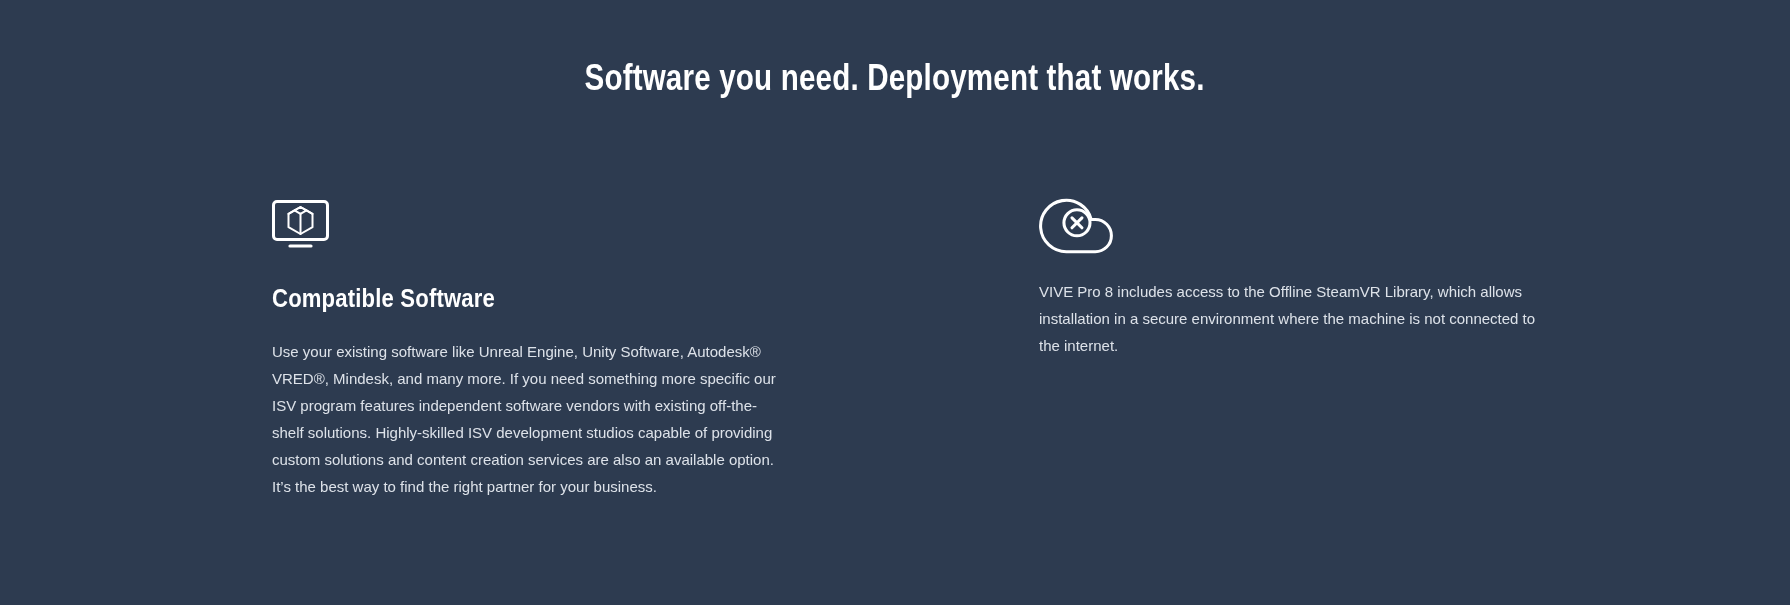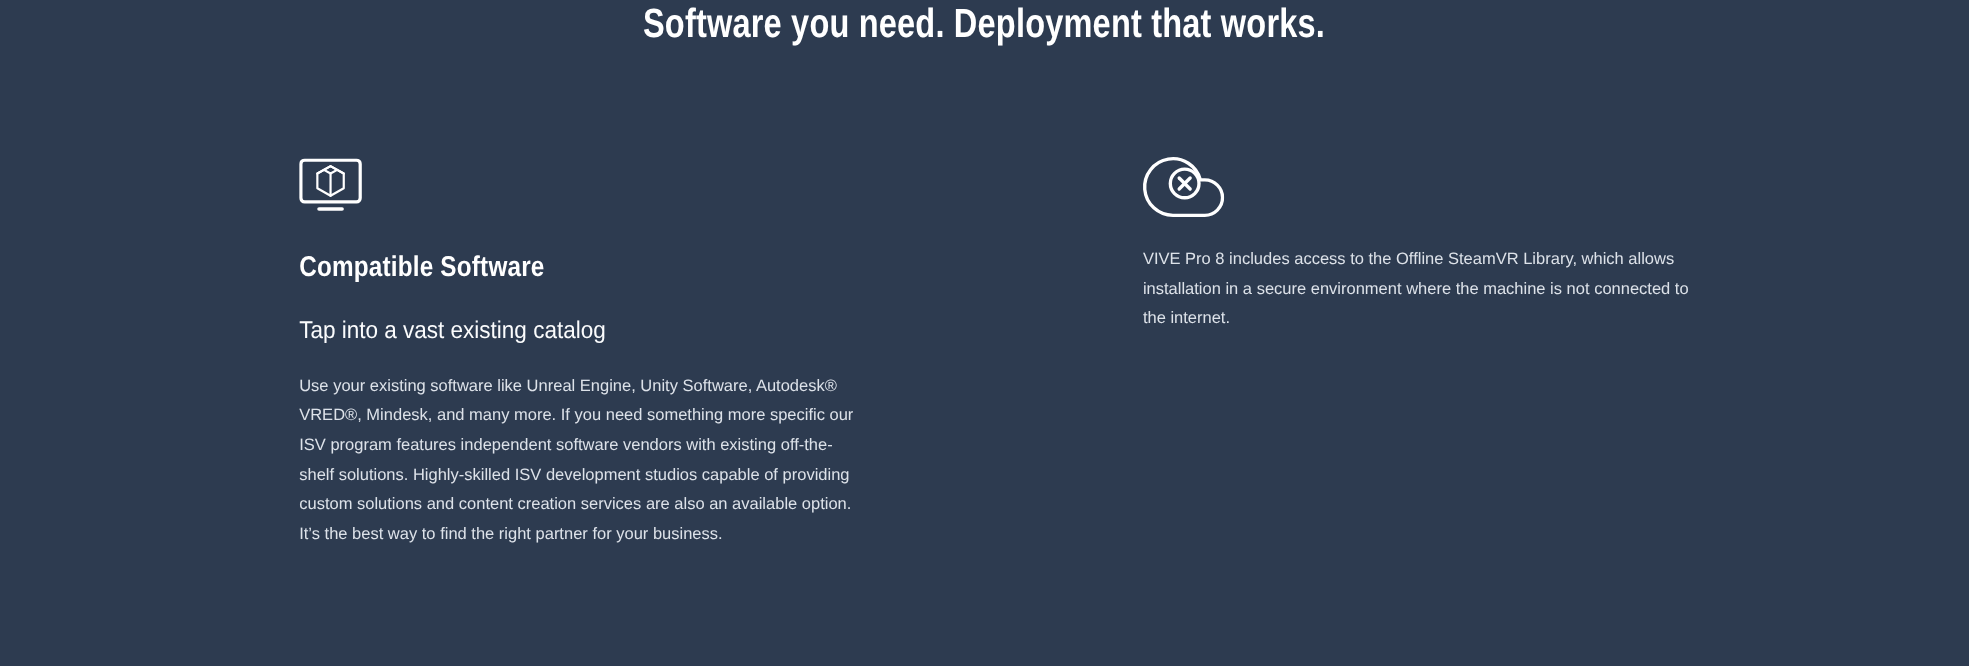--- a/index.html
+++ b/index.html
@@ -4,21 +4,21 @@
 <style>
   * { box-sizing: border-box; }
   html, body { margin: 0; padding: 0; }
   body {
     width: 1790px;
     height: 605px;
     overflow: hidden;
     background: #2d3b50;
     font-family: "Liberation Sans", sans-serif;
   }
-  .section { width: 100%; height: 100%; border-radius: 18px; }
+  .section { padding-top: 56px; width: 100%; height: 100%; border-radius: 18px; }
 
   .title {
     margin: 0;
     text-align: center;
     color: #ffffff;
     font-size: 37px;
     font-weight: 700;
     line-height: 1.2;
   }
   .cond {
@@ -94,21 +94,20 @@
           <rect x="1.5" y="1.5" width="54" height="38" rx="3.5" stroke-width="3"></rect>
           <polygon points="28.5,7 40.5,13.8 40.5,27.2 28.5,34 16.5,27.2 16.5,13.8" stroke-width="2"></polygon>
           <polygon points="28.5,7 34.5,10.4 28.5,13.8 22.5,10.4" stroke-width="2"></polygon>
           <line x1="22.5" y1="10.4" x2="16.5" y2="13.8" stroke-width="2"></line>
           <line x1="34.5" y1="10.4" x2="40.5" y2="13.8" stroke-width="2"></line>
           <line x1="28.5" y1="13.8" x2="28.5" y2="34" stroke-width="2"></line>
           <line x1="18" y1="46" x2="39" y2="46" stroke-width="3.2"></line>
         </svg>
       </div>
       <h2 class="feature-title"><span class="cond-l">Compatible Software</span></h2>
-      <h3 class="feature-subtitle"><span class="cond-s">Tap into a vast existing catalog</span></h3>
       <p class="feature-body">Use your existing software like Unreal Engine, Unity Software, Autodesk® VRED®, Mindesk, and many more. If you need something more specific our ISV program features independent software vendors with existing off-the-shelf solutions. Highly-skilled ISV development studios capable of providing custom solutions and content creation services are also an available option. It’s the best way to find the right partner for your business.</p>
     </div>
 
     <div class="feature">
       <div class="icon-box">
         <svg width="74" height="58" viewBox="0.5 3 23 18" fill="none" stroke="#ffffff" stroke-linecap="round" stroke-linejoin="round">
           <path d="M18 10 h-1.26 A8 8 0 1 0 9 20 h9 a5 5 0 0 0 0 -10 z" stroke-width="0.95"></path>
           <circle cx="12.3" cy="11" r="4.05" fill="#2d3b50" stroke-width="0.95"></circle>
           <line x1="10.75" y1="9.45" x2="13.85" y2="12.55" stroke-width="0.95"></line>
           <line x1="10.75" y1="12.55" x2="13.85" y2="9.45" stroke-width="0.95"></line>

